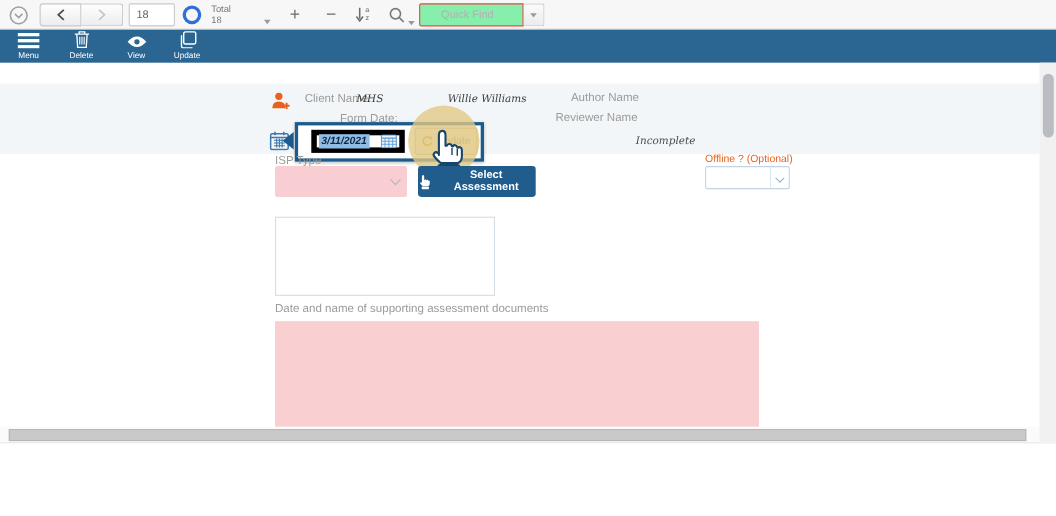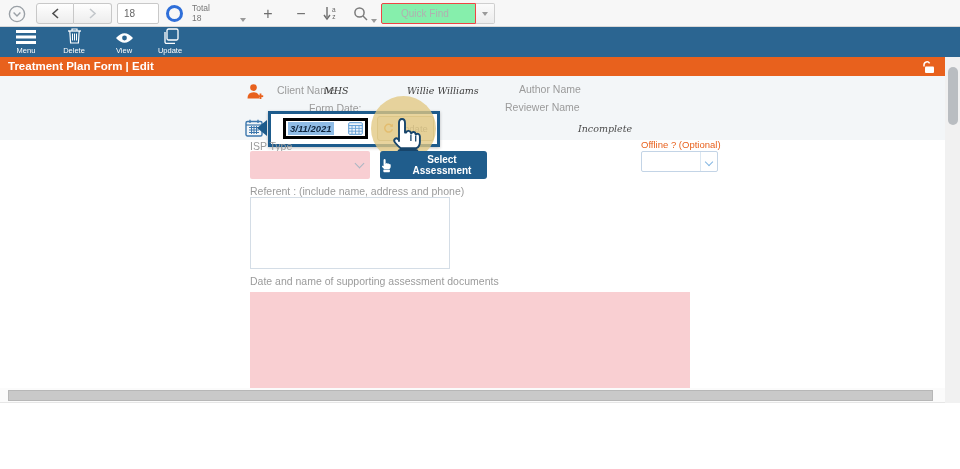--- a/index.html
+++ b/index.html
@@ -54,21 +54,21 @@
   .glabel { color:#9b9b9b; font-size:10.5px; }
   .script { font-family:"DejaVu Serif", serif; font-style:italic; color:#3a3a3a; font-size:9.5px; }
 
   
   .popup { position:absolute; left:268px; top:111px; width:172px; height:36px;
            background:#ffffff; border:3px solid #1d5b8c; box-shadow:0 1px 3px rgba(0,0,0,0.25); }
   .popup-tri { position:absolute; left:257px; top:120px; width:0; height:0;
                border-top:8px solid transparent; border-bottom:8px solid transparent;
                border-right:10px solid #1d5b8c; }
   .date-input { position:absolute; left:283px; top:118px; width:85px; height:21px;
-                border:3px solid #000000; background:#fff; display:flex; align-items:center;
+                border:5px solid #000000; background:#fff; display:flex; align-items:center;
                 padding:0 2px; }
   .date-val { background:#8fbce6; color:#10263f; font-size:9.5px; font-weight:bold;
               font-style:italic; padding:1px 2px; white-space:nowrap; }
   .mini-cal { margin-left:auto; }
   .update-btn { position:absolute; left:377px; top:116px; width:57px; height:25px;
                 background:#f2eee3; border:1px solid #c6bd99; border-radius:3px;
                 display:flex; align-items:center; justify-content:center; gap:3px;
                 font-size:9.5px; color:#8d8d8d; }
   .hl-circle { position:absolute; left:371px; top:96px; width:65px; height:65px;
                border-radius:50%; background:rgba(226,200,130,0.78); }
@@ -199,27 +199,20 @@
       <div class="ic">
         <svg width="17" height="16" viewBox="0 0 17 16">
           <rect x="5" y="1" width="11" height="11" rx="1.5" fill="none" stroke="#fff" stroke-width="1.3"></rect>
           <path d="M3 4 v10 a1.5 1.5 0 0 0 1.5 1.5 H13" fill="none" stroke="#fff" stroke-width="1.3"></path>
         </svg>
       </div>
       <div class="lbl">Update</div>
     </div>
   </div>
 
-  <div class="titlebar">
-    <div class="t">Treatment Plan Form | Edit</div>
-    <svg class="abs" style="left:922px;top:3px;" width="14" height="14" viewBox="0 0 14 14">
-      <rect x="3" y="6.5" width="9" height="6.5" rx="1" fill="#fff"></rect>
-      <path d="M2 6.5 V4.8 A3 3 0 0 1 7.6 3.4" fill="none" stroke="#fff" stroke-width="1.5"></path>
-    </svg>
-  </div>
 
   <div class="hdrstrip"></div>
 
   <svg class="abs" style="left:246px;top:83px;" width="18" height="18" viewBox="0 0 18 18">
     <circle cx="7.5" cy="4.6" r="3.3" fill="#e8611d"></circle>
     <path d="M1.5 15.5 Q1.5 9.2 7.5 9.2 Q13.5 9.2 13.5 15.5 Z" fill="#e8611d"></path>
     <line x1="14.5" y1="10.5" x2="14.5" y2="16" stroke="#e8611d" stroke-width="1.8"></line>
     <line x1="11.8" y1="13.2" x2="17.2" y2="13.2" stroke="#e8611d" stroke-width="1.8"></line>
   </svg>
 
@@ -305,21 +298,20 @@
     <span>Select Assessment</span>
   </button>
 
   <div class="off-label">Offline ? (Optional)</div>
   <div class="off-select">
     <div class="seg">
       <div class="chevron"></div>
     </div>
   </div>
 
-  <div class="abs glabel" style="left:250px;top:185px;">Referent : (include name, address and phone)</div>
   <div class="txtarea" style="left:250px;top:197px;width:200px;height:72px;"></div>
 
   <div class="abs glabel" style="left:250px;top:275px;">Date and name of supporting assessment documents</div>
   <div class="pinkarea"></div>
 
   <div class="hscroll">
     
     
   </div>
   <div class="hthumb"></div>

